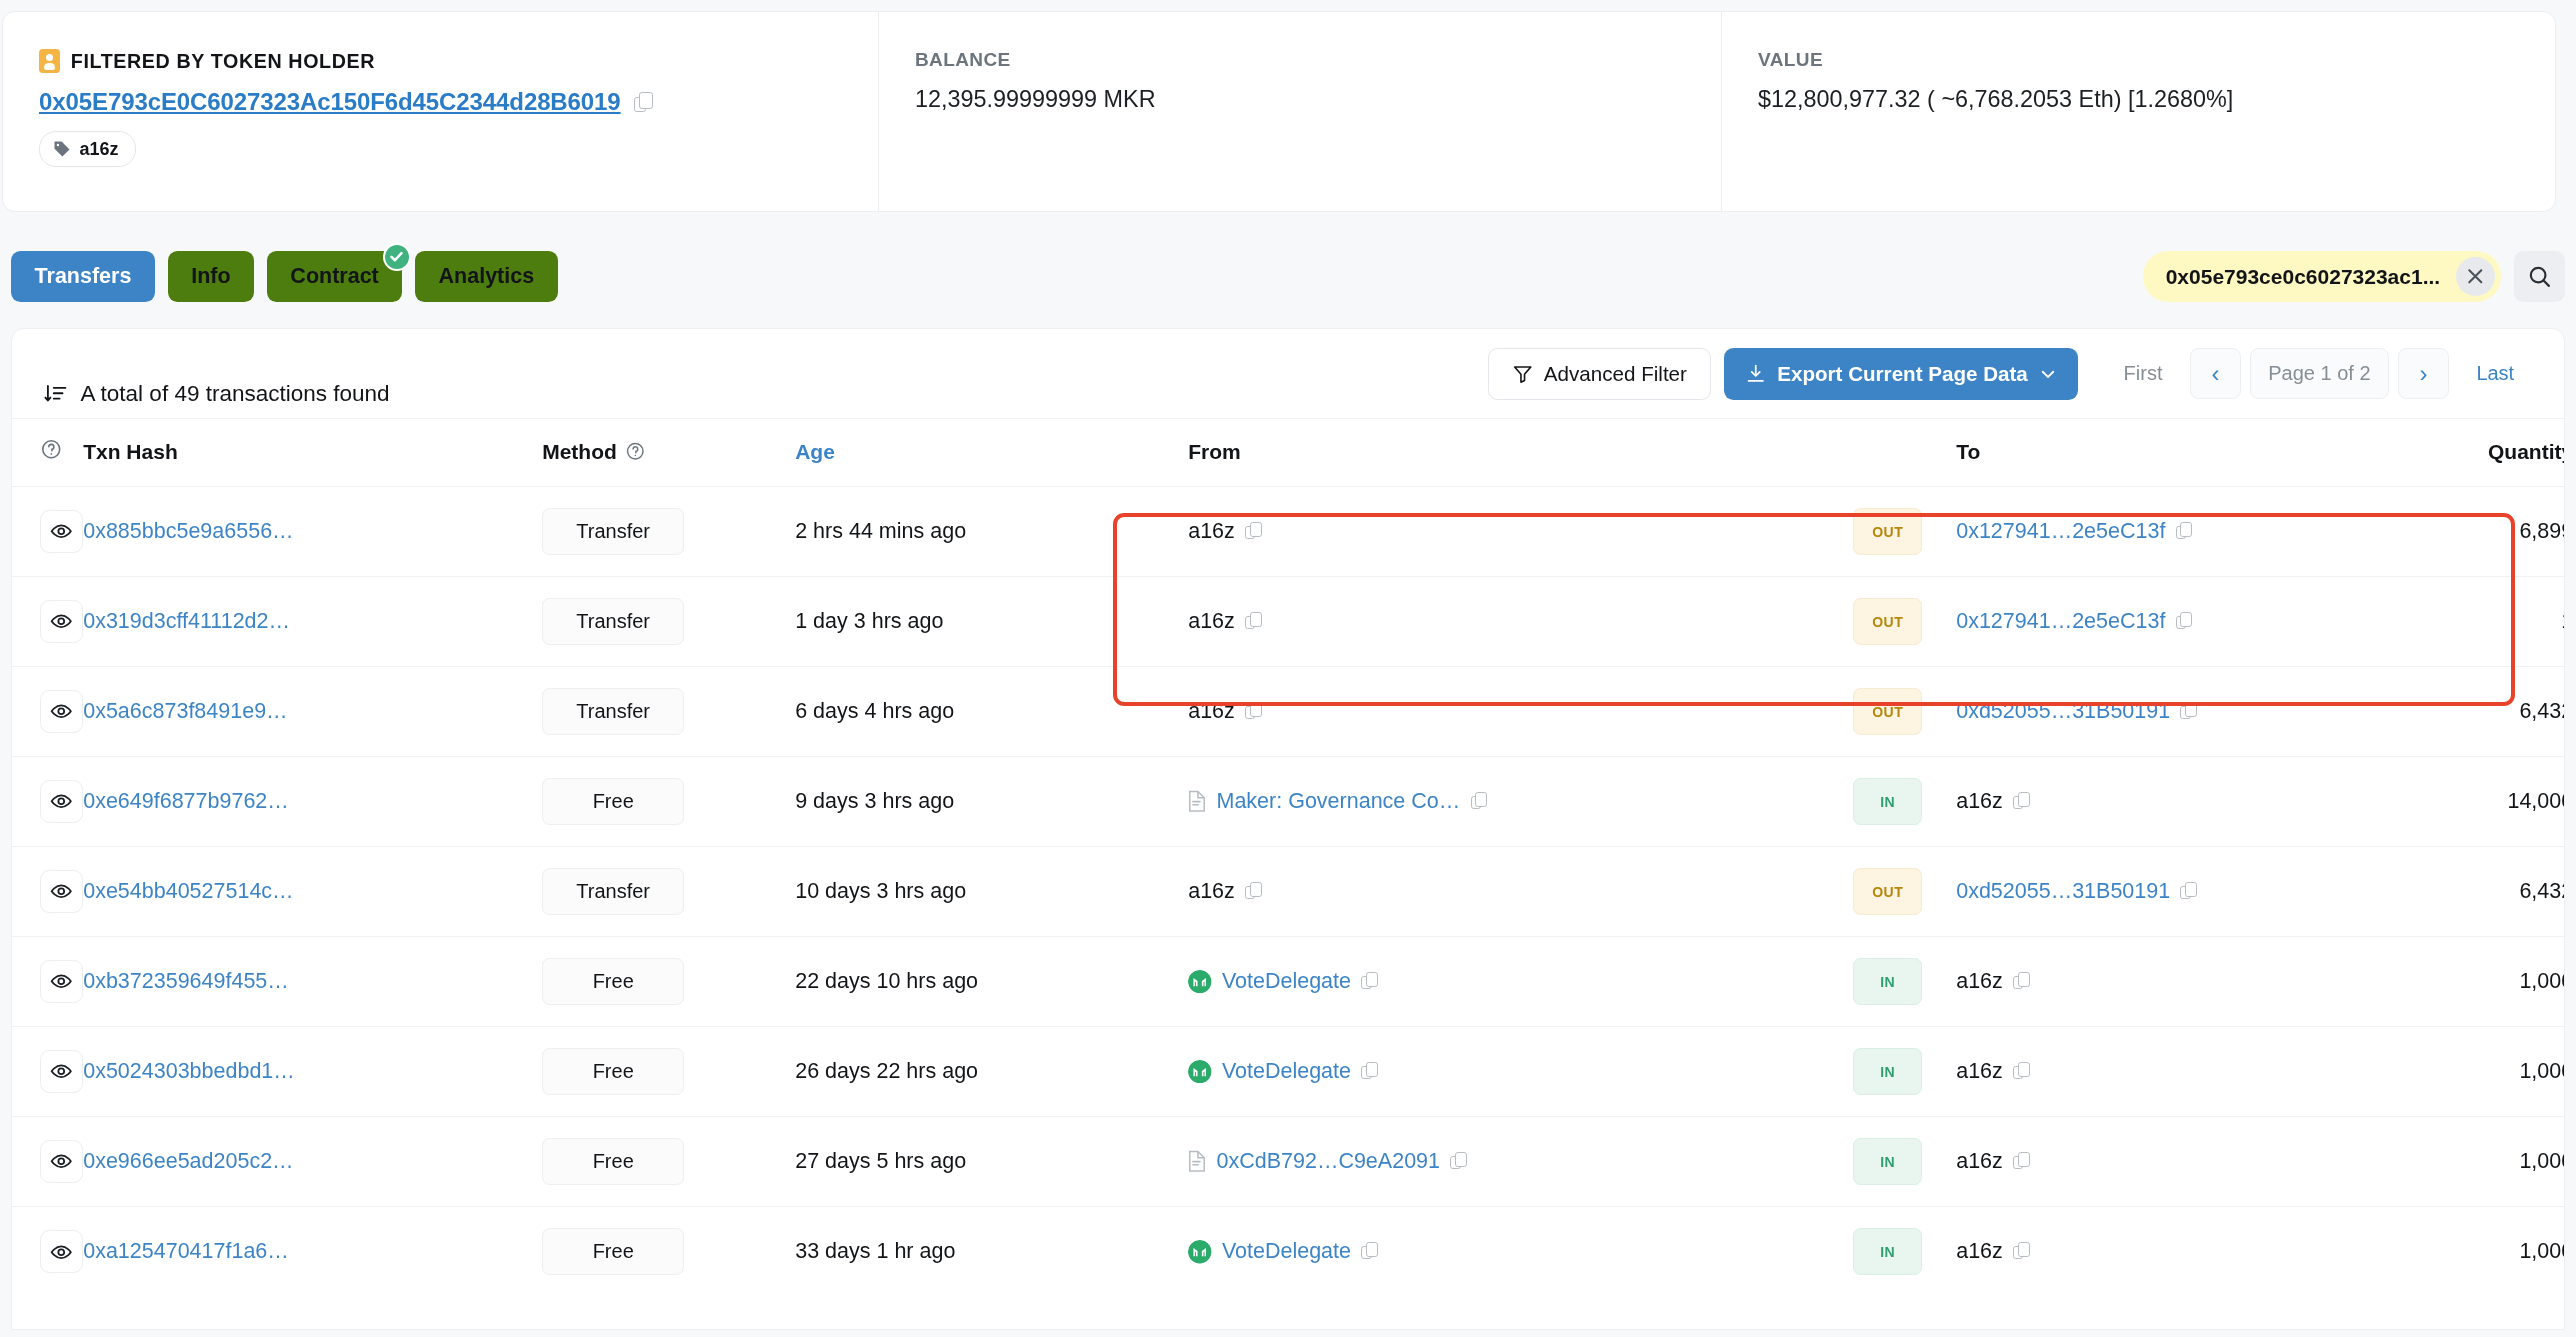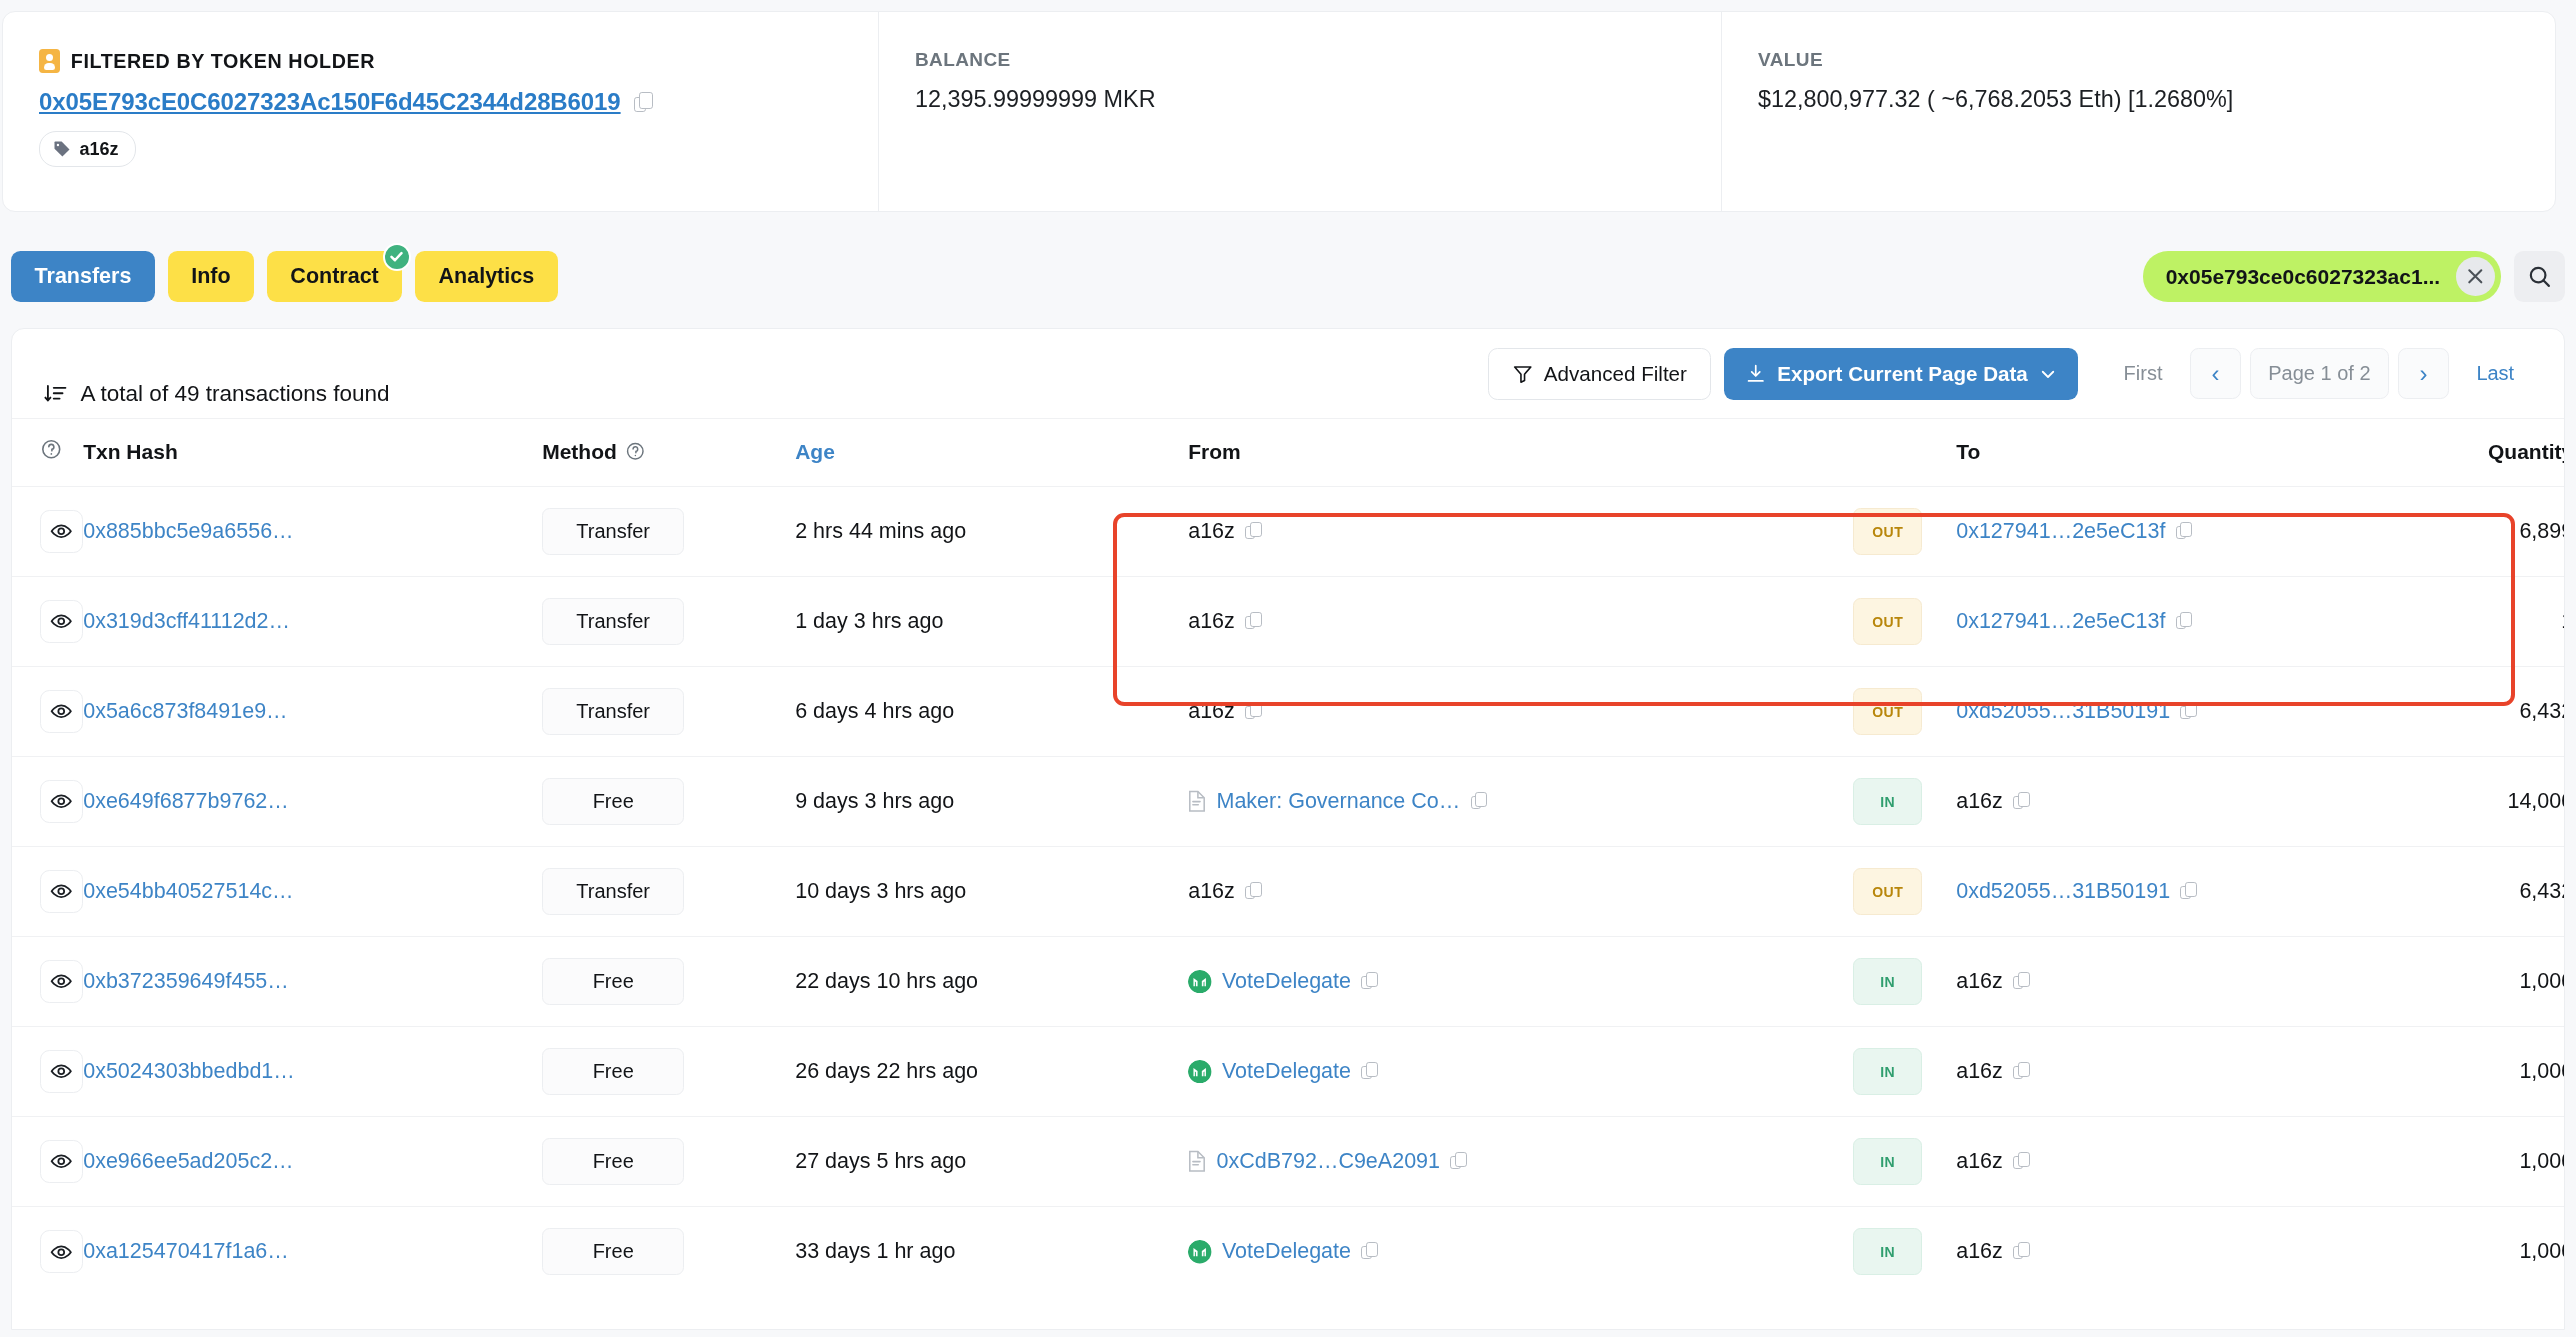--- a/index.html
+++ b/index.html
@@ -74,38 +74,38 @@
   .cp.s22 i { width: 12px; height: 15px; top: 4.7px; }
   .cp.s22 b { width: 14px; height: 17px; left: 5.6px; }
 
   
   .tabbar { position: absolute; left: 11.2px; top: 251px; width: 2554px; height: 56px; }
   .tabs { display: flex; gap: 13px; position: absolute; left: 0; top: 0; }
   .tab {
     height: 51px; padding: 0 23.4px; border-radius: 9.4px;
     display: flex; align-items: center; justify-content: center;
     font-size: 21.5px; font-weight: 700; color: #121417;
-    background: #fde047; border: none; cursor: pointer; position: relative;
+    background: #4d7c0f; border: none; cursor: pointer; position: relative;
   }
   .tab.active { background: #3d84c6; color: #fff; }
   .tab .check-dot {
     position: absolute; right: -8.4px; top: -8.4px;
     width: 28px; height: 28px; border-radius: 50%;
     background: #3fb27f; border: 2.8px solid #fff;
     display: flex; align-items: center; justify-content: center;
   }
   .tab .check-dot svg { width: 15px; height: 15px; }
 
   .search-wrap {
     position: absolute; right: 0; top: 0;
     display: flex; align-items: center; gap: 13px;
   }
   .search-box {
     height: 51px; width: 358px; border-radius: 25px;
-    background: #bef264; display: flex; align-items: center;
+    background: #fef9c3; display: flex; align-items: center;
     padding: 0 7.5px 0 22.5px; gap: 5.6px;
   }
   .search-box .val {
     flex: 1; font-size: 21px; font-weight: 700; color: #121417;
     white-space: nowrap; overflow: hidden; background: transparent;
     border: none; outline: none; font-family: inherit;
   }
   .clear-btn {
     width: 39px; height: 39px; border-radius: 50%; background: #e7e9ec;
     display: flex; align-items: center; justify-content: center;

